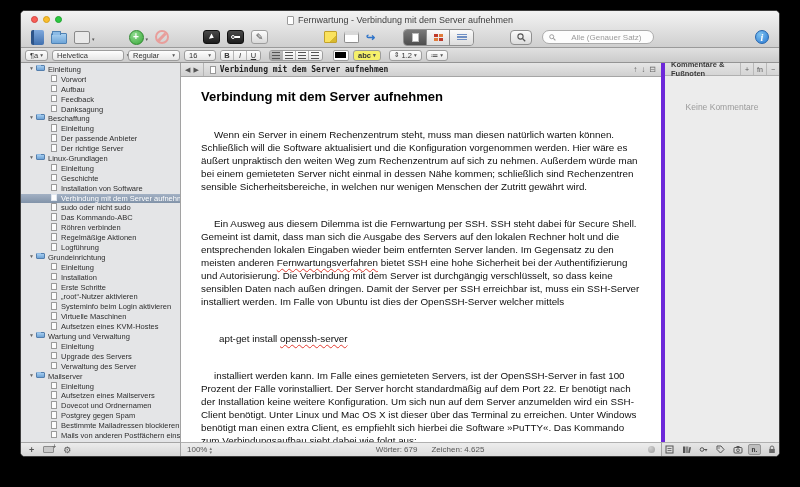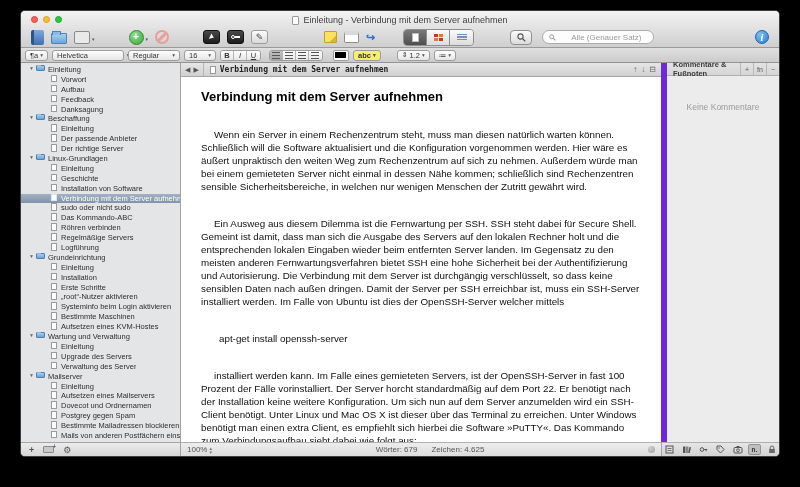--- a/index.html
+++ b/index.html
@@ -110,23 +110,23 @@
     border-bottom:1px solid #a5a5a5; font-size:7px; color:#555; }
   .eh-nav { display:flex; align-items:center; gap:3px; padding:0 4px; border-right:1px solid #b5b5b5; height:100%; }
   .eh-doc { width:6px; height:8px; background:#fff; border:1px solid #999; margin:0 4px 0 6px; }
   .eh-title { font-family:"DejaVu Sans Mono", monospace; font-size:8px; font-weight:bold; color:#222; }
   .eh-right { margin-left:auto; display:flex; align-items:center; gap:4px; padding-right:5px; font-size:8px; color:#666; }
 
   .editor-content { flex:1; overflow:hidden; padding:8px 20px 0 20px; }
   .editor-content h1 { font-size:13px; font-weight:bold; color:#000; margin:4px 0 11px; }
   .para { font-size:9.8px; line-height:13px; color:#101010; margin-bottom:11px; text-indent:13px;margin-top:24px; }
   .para.code { text-indent:0; margin-left:18px; }
-  .squiggle { text-decoration-style:wavy; text-decoration-color:#e23b30; text-decoration-thickness:.8px; text-underline-offset:1.5px; }
-
-  .inspector-panel { flex:1; background:#ececec; border-left:6px solid #6d28d9; display:flex; flex-direction:column; }
+  .squiggle { text-decoration:underline; text-decoration-style:wavy; text-decoration-color:#e23b30; text-decoration-thickness:.8px; text-underline-offset:1.5px; }
+
+  .inspector-panel { flex:1; background:#ececec; border-left:4px solid #6d28d9; display:flex; flex-direction:column; }
   .inspector-header { height:13px; flex:none; display:flex; align-items:center; background:linear-gradient(#e3e3e3,#d5d5d5);
     border-bottom:1px solid #b0b0b0; font-size:7.5px; font-weight:bold; color:#3a3a3a; padding-left:6px; }
   .ih-btns { margin-left:auto; display:flex; height:100%; }
   .ih-btn { width:13px; display:flex; align-items:center; justify-content:center; border-left:1px solid #b9b9b9;
     font-size:7px; font-weight:normal; color:#555; }
   .inspector-body { flex:1; display:flex; justify-content:center; padding-top:26px; }
   .empty-note { font-size:8.5px; color:#9a9a9a; }
 
   
   .footers { position:absolute; left:0; right:0; bottom:0; height:14px; display:flex; }
@@ -156,21 +156,21 @@
 
     <div class="chrome">
       <div class="titlebar">
         <div class="traffic">
           <span class="light red"></span>
           <span class="light yellow"></span>
           <span class="light green"></span>
         </div>
         <div class="window-title">
           <span class="proxy-doc"></span>
-          <span>Einleitung - Verbindung mit dem Server aufnehmen</span>
+          <span>Fernwartung - Verbindung mit dem Server aufnehmen</span>
         </div>
       </div>
       <div class="toolbar">
         <div class="tb-group">
           <span class="tbi binder-book"></span>
           <span class="tbi mac-folder"></span>
           <span class="tbi collections">
               <i class="c1"></i>
               <i class="c2"></i>
               <i class="c3"></i>
@@ -275,21 +275,21 @@
               <i class="align-glyph"></i>
             </span>
         </span>
         <span class="color-well" style="margin-left:6px;">
             <i></i>
           </span>
         <span class="pill hl-pill">
             <span>abc</span>
             <span class="dd">▾</span>
           </span>
-        <span class="pill" style="margin-left:12px;text-align:center;">
+        <span class="pill" style="margin-left:4px;text-align:center;">
             <span class="spacing-glyph">⇕</span>
             <span>1.2</span>
             <span class="dd">▾</span>
           </span>
         <span class="pill">
             <span>≔</span>
             <span class="dd">▾</span>
           </span>
       </div>
     </div>
@@ -378,21 +378,21 @@
               <span class="b-label">Das Kommando-ABC</span>
             </div>
             <div class="b-row doc">
               <span class="tri">▼</span>
               <span class="page"></span>
               <span class="b-label">Röhren verbinden</span>
             </div>
             <div class="b-row doc">
               <span class="tri">▼</span>
               <span class="page"></span>
-              <span class="b-label">Regelmäßige Servers</span>
+              <span class="b-label">Regelmäßige Aktionen</span>
             </div>
             <div class="b-row doc">
               <span class="tri">▼</span>
               <span class="page"></span>
               <span class="b-label">Logführung</span>
             </div>
             <div class="b-row folder">
               <span class="tri">▼</span>
               <span class="fold"></span>
               <span class="b-label">Grundeinrichtung</span>
@@ -418,21 +418,21 @@
               <span class="b-label">„root“-Nutzer aktivieren</span>
             </div>
             <div class="b-row doc">
               <span class="tri">▼</span>
               <span class="page"></span>
               <span class="b-label">Systeminfo beim Login aktivieren</span>
             </div>
             <div class="b-row doc">
               <span class="tri">▼</span>
               <span class="page"></span>
-              <span class="b-label">Bestimmte Maschinen</span>
+              <span class="b-label">Virtuelle Maschinen</span>
             </div>
             <div class="b-row doc">
               <span class="tri">▼</span>
               <span class="page"></span>
               <span class="b-label">Aufsetzen eines KVM-Hostes</span>
             </div>
             <div class="b-row folder">
               <span class="tri">▼</span>
               <span class="fold"></span>
               <span class="b-label">Wartung und Verwaltung</span>

